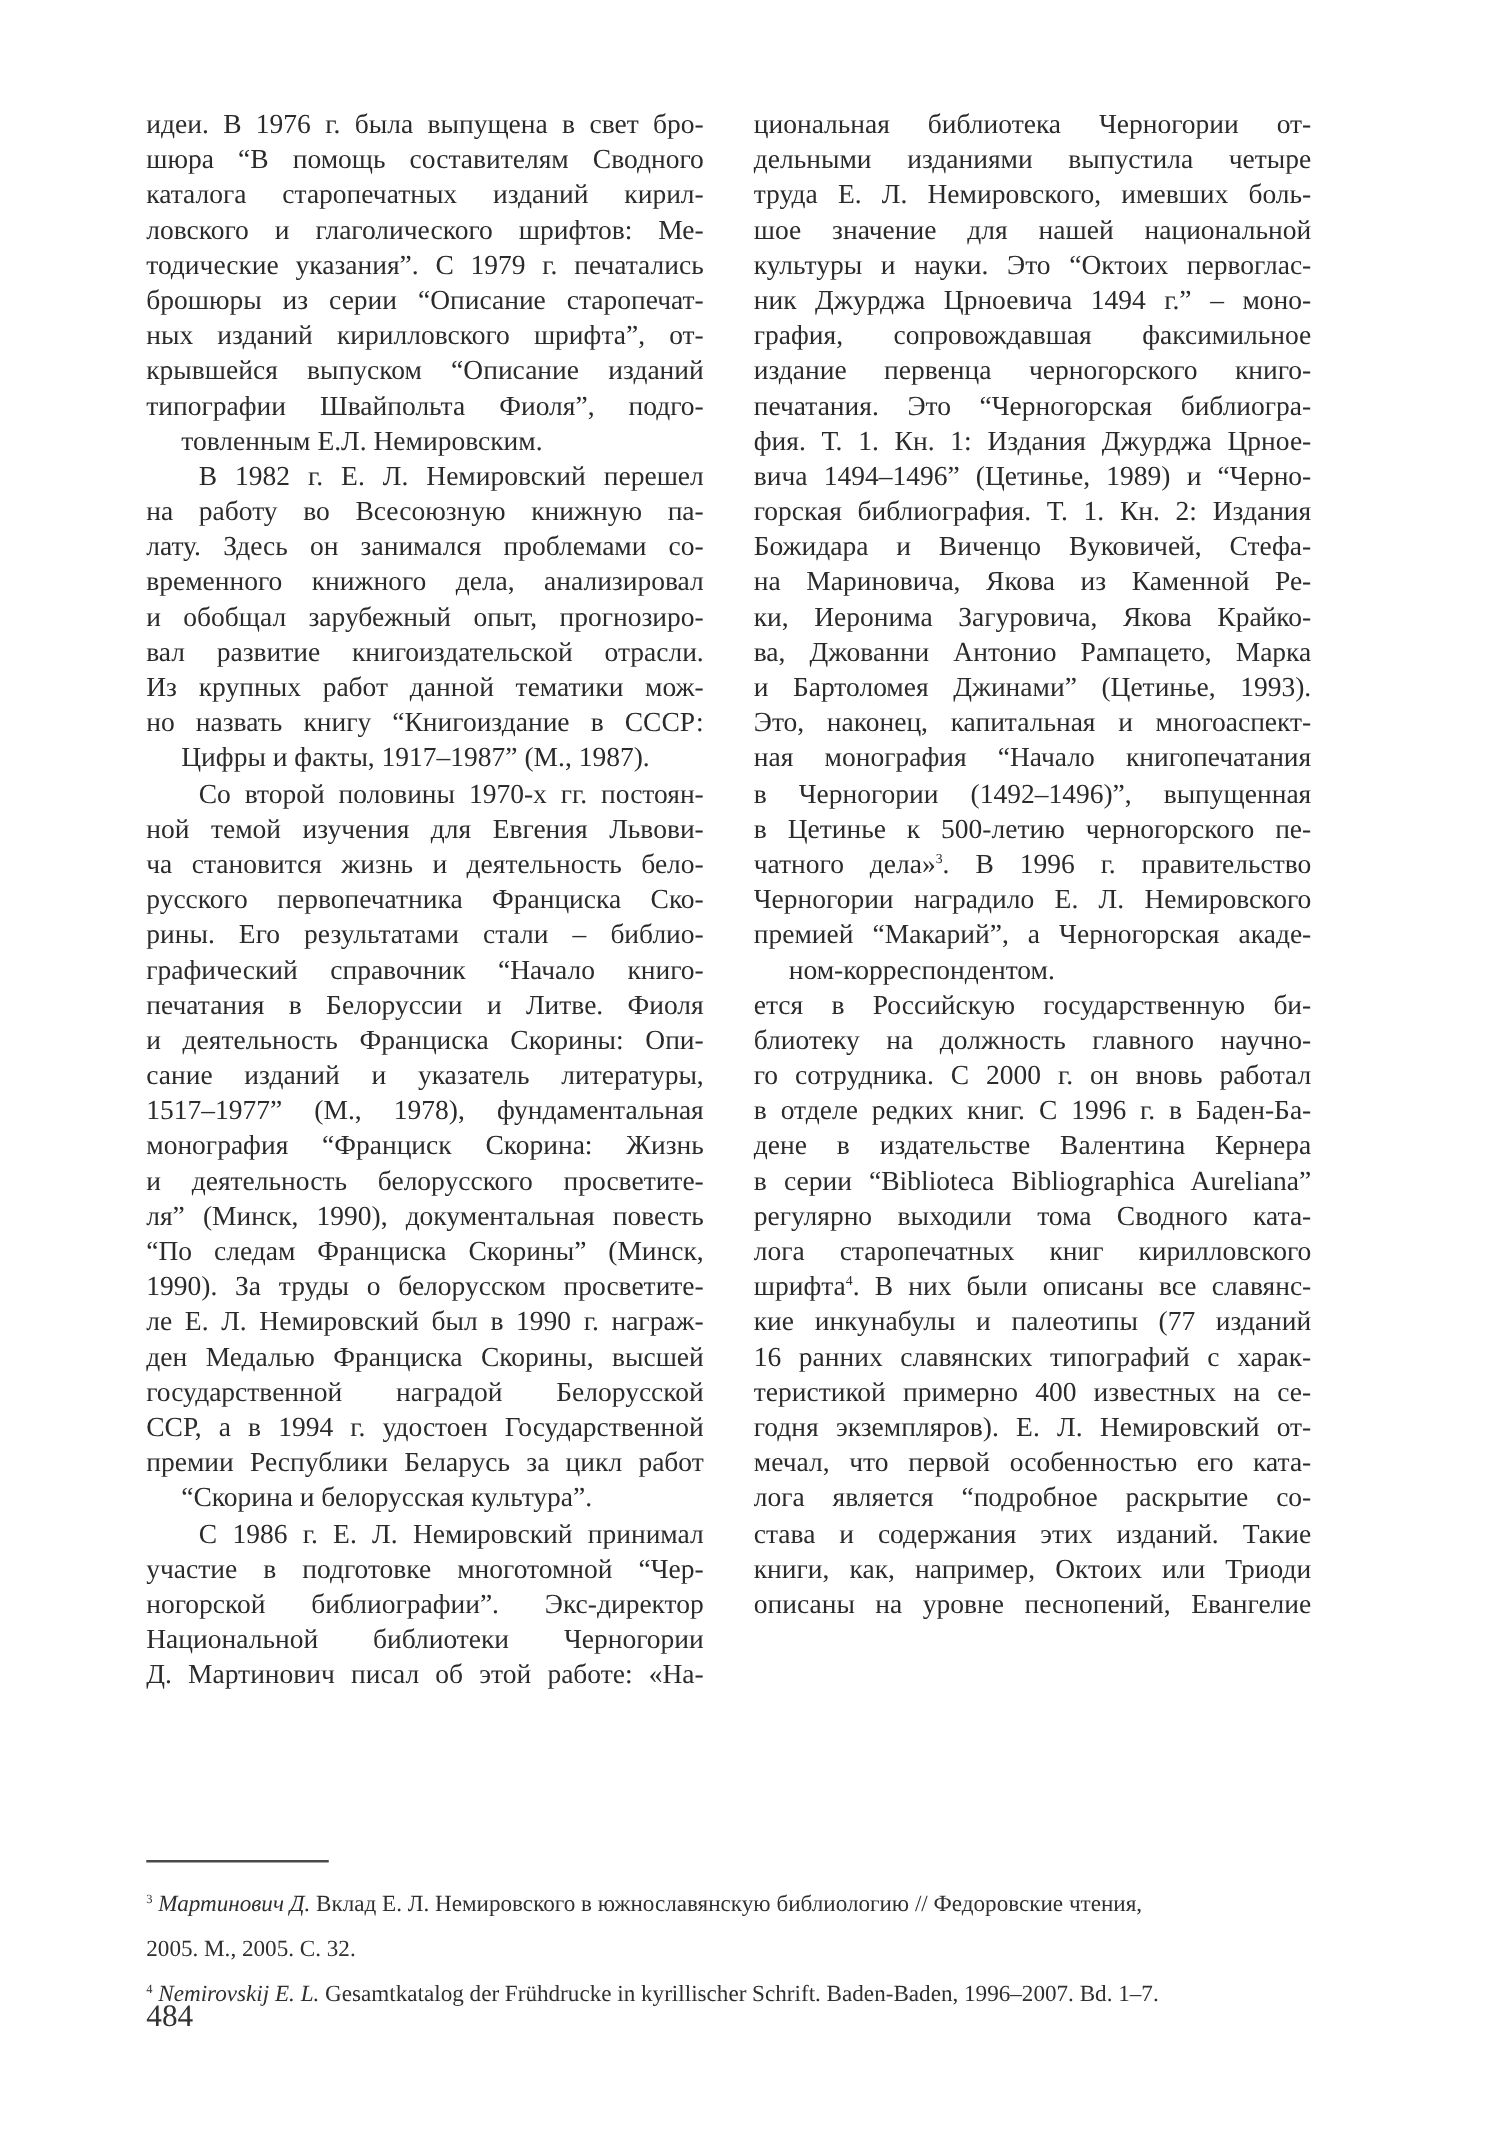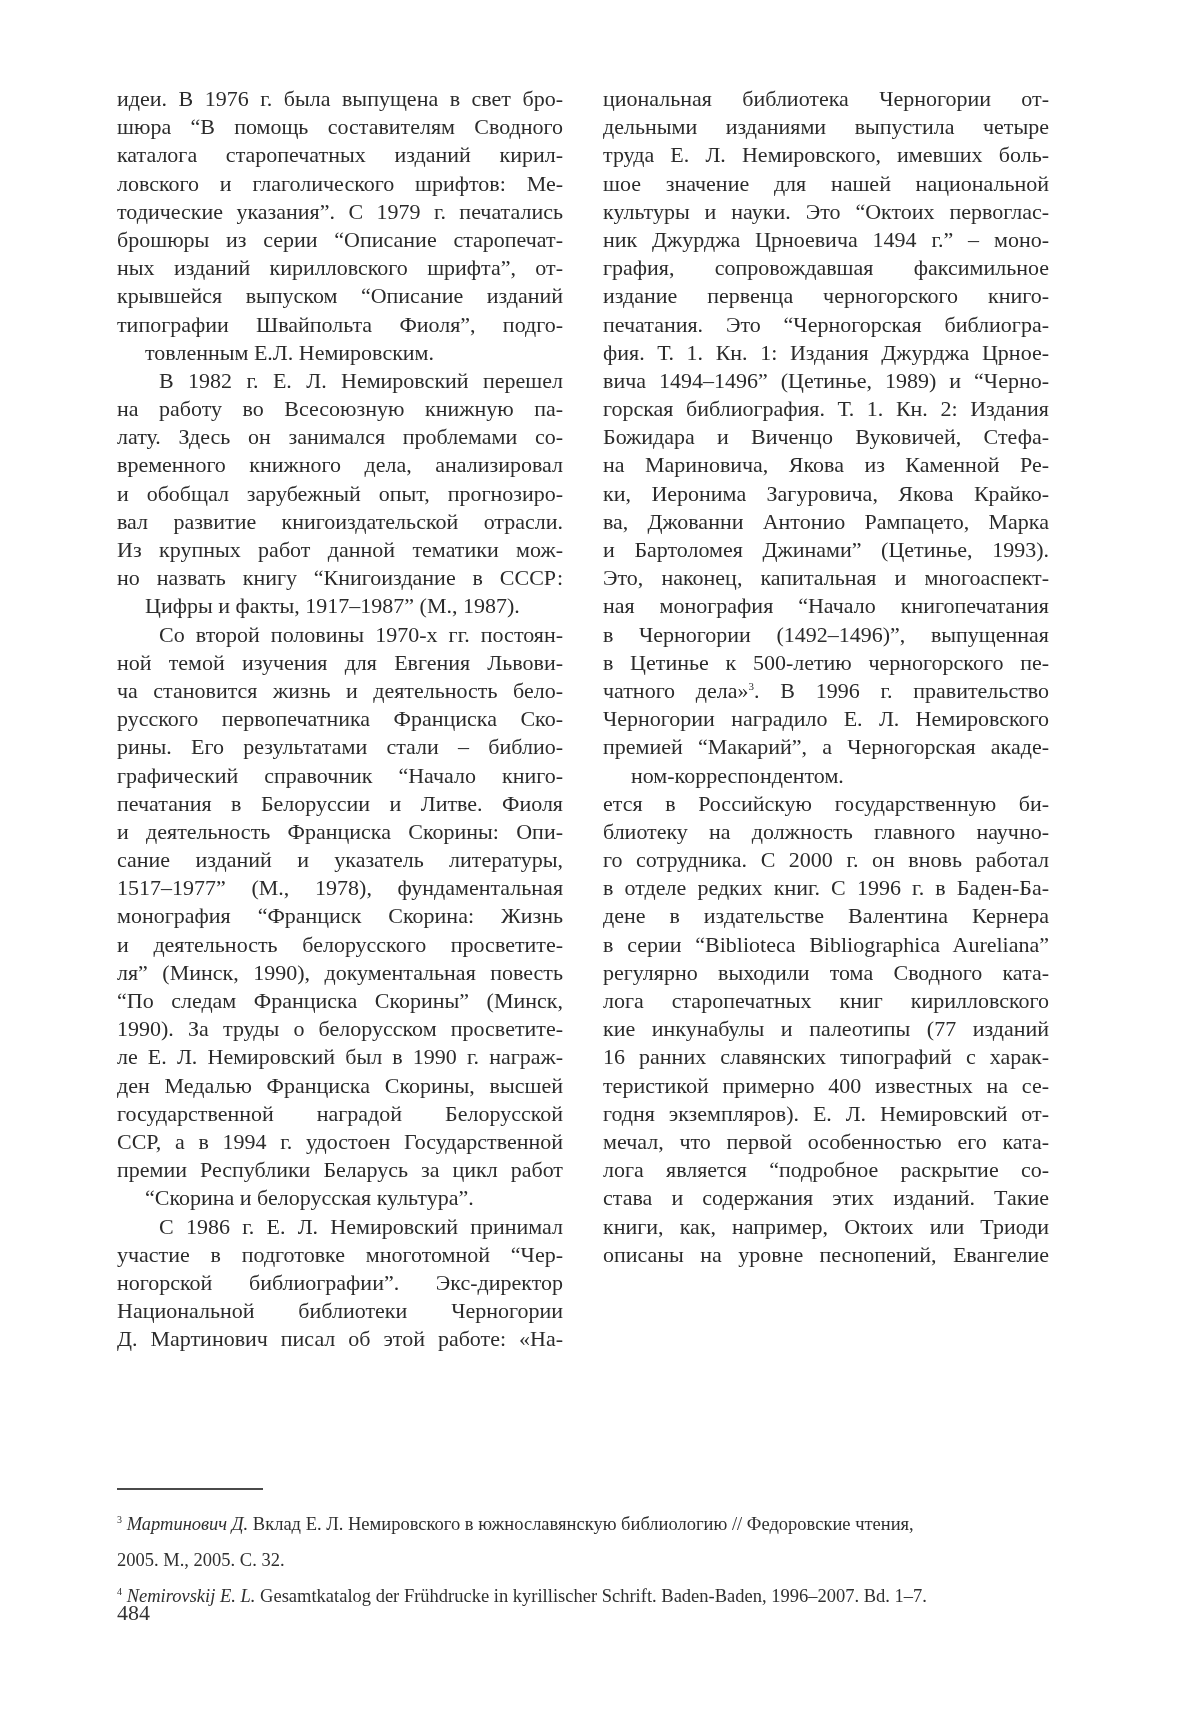--- a/index.html
+++ b/index.html
@@ -27,21 +27,21 @@
   }
   .footnotes {
     position: absolute; left: 117px; top: 1500px; width: 960px;
     font-size: 18.5px; line-height: 24px; color: #2f2f2f;
   }
   .fn { display: block; margin-top: 12px; }
   .fn em { font-style: italic; }
   .fn sup { font-size: 10px; vertical-align: 7px; }
   .page-number {
     position: absolute; left: 117px; top: 1600px;
-    font-size: 22px; color: #333;
+    font-size: 25px; color: #333;
   }
 </style>
 </head>
 <body>
 
 <div class="col col-left" id="col-left">
     <span class="line"><span>идеи. В 1976 г. была выпущена в свет бро-</span></span>
     <span class="line"><span>шюра “В помощь составителям Сводного</span></span>
     <span class="line"><span>каталога старопечатных изданий кирил-</span></span>
     <span class="line"><span>ловского и глаголического шрифтов: Ме-</span></span>
@@ -114,20 +114,21 @@
     <span class="line"><span>премией “Макарий”, а Черногорская акаде-</span></span>
     <span class="line last"><span>ном-корреспондентом.</span></span>
     <span class="line"><span>ется в Российскую государственную би-</span></span>
     <span class="line"><span>блиотеку на должность главного научно-</span></span>
     <span class="line"><span>го сотрудника. С 2000 г. он вновь работал</span></span>
     <span class="line"><span>в отделе редких книг. С 1996 г. в Баден-Ба-</span></span>
     <span class="line"><span>дене в издательстве Валентина Кернера</span></span>
     <span class="line"><span>в серии “Biblioteca Bibliographica Aureliana”</span></span>
     <span class="line"><span>регулярно выходили тома Сводного ката-</span></span>
     <span class="line"><span>лога старопечатных книг кирилловского</span></span>
+    <span class="line"><span>шрифта</span><sup>4</sup><span>. В них были описаны все славянс-</span></span>
     <span class="line"><span>кие инкунабулы и палеотипы (77 изданий</span></span>
     <span class="line"><span>16 ранних славянских типографий с харак-</span></span>
     <span class="line"><span>теристикой примерно 400 известных на се-</span></span>
     <span class="line"><span>годня экземпляров). Е. Л. Немировский от-</span></span>
     <span class="line"><span>мечал, что первой особенностью его ката-</span></span>
     <span class="line"><span>лога является “подробное раскрытие со-</span></span>
     <span class="line"><span>става и содержания этих изданий. Такие</span></span>
     <span class="line"><span>книги, как, например, Октоих или Триоди</span></span>
     <span class="line"><span>описаны на уровне песнопений, Евангелие</span></span>
   </div>

